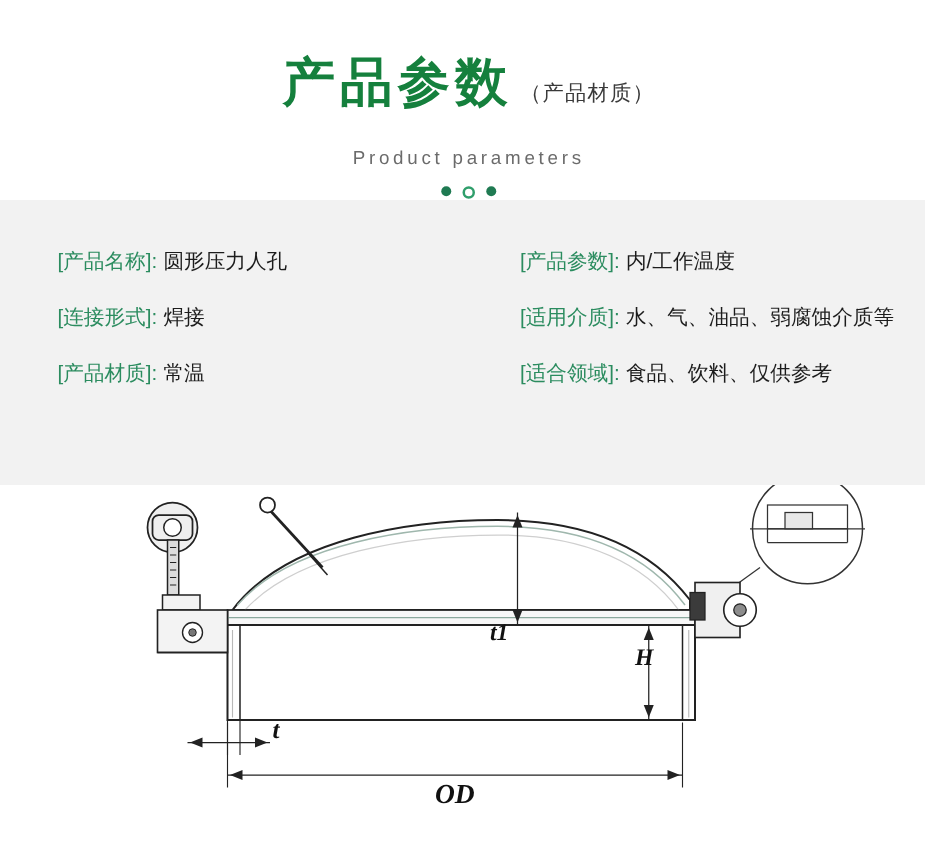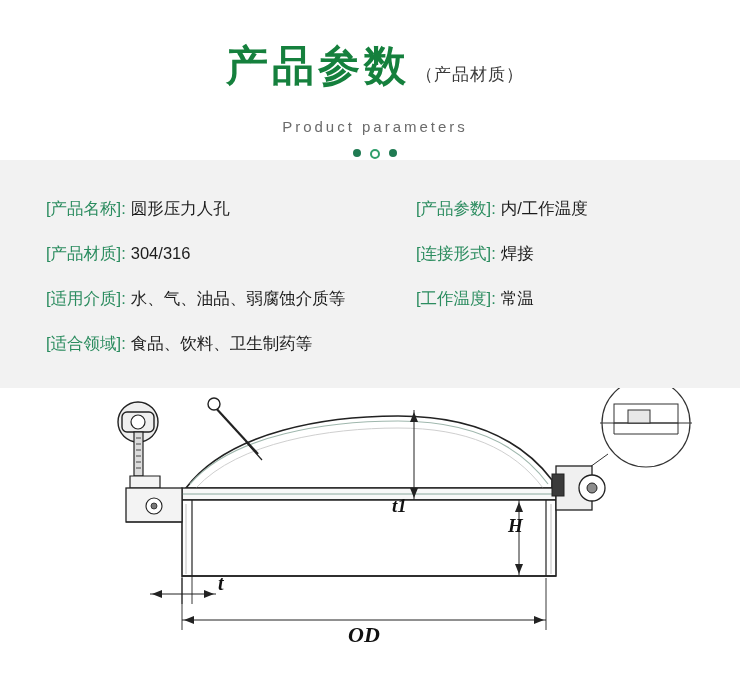--- a/index.html
+++ b/index.html
@@ -145,40 +145,36 @@
       <div class="param-row">
         <span class="param-key">[产品名称]:</span>
         <span class="param-val">圆形压力人孔</span>
       </div>
       <div class="param-row">
         <span class="param-key">[产品参数]:</span>
         <span class="param-val">内/工作温度</span>
       </div>
 
       <div class="param-row">
-        <span class="param-key">[产品材质]:</span>
-        <span class="param-val">304/316</span>
-      </div>
-      <div class="param-row">
         <span class="param-key">[连接形式]:</span>
         <span class="param-val">焊接</span>
       </div>
 
       <div class="param-row">
         <span class="param-key">[适用介质]:</span>
         <span class="param-val">水、气、油品、弱腐蚀介质等</span>
       </div>
       <div class="param-row">
-        <span class="param-key">[工作温度]:</span>
+        <span class="param-key">[产品材质]:</span>
         <span class="param-val">常温</span>
       </div>
 
       <div class="param-row">
         <span class="param-key">[适合领域]:</span>
-        <span class="param-val">食品、饮料、卫生制药等</span>
+        <span class="param-val">食品、饮料、仅供参考</span>
       </div>
 
     </div>
   </div>
 
   <div class="drawing">
     <svg width="750" height="306" viewBox="0 0 750 306">
 
       <g>
         <circle cx="646" cy="35" r="44" fill="#ffffff" stroke="#333" stroke-width="1.2"></circle>

